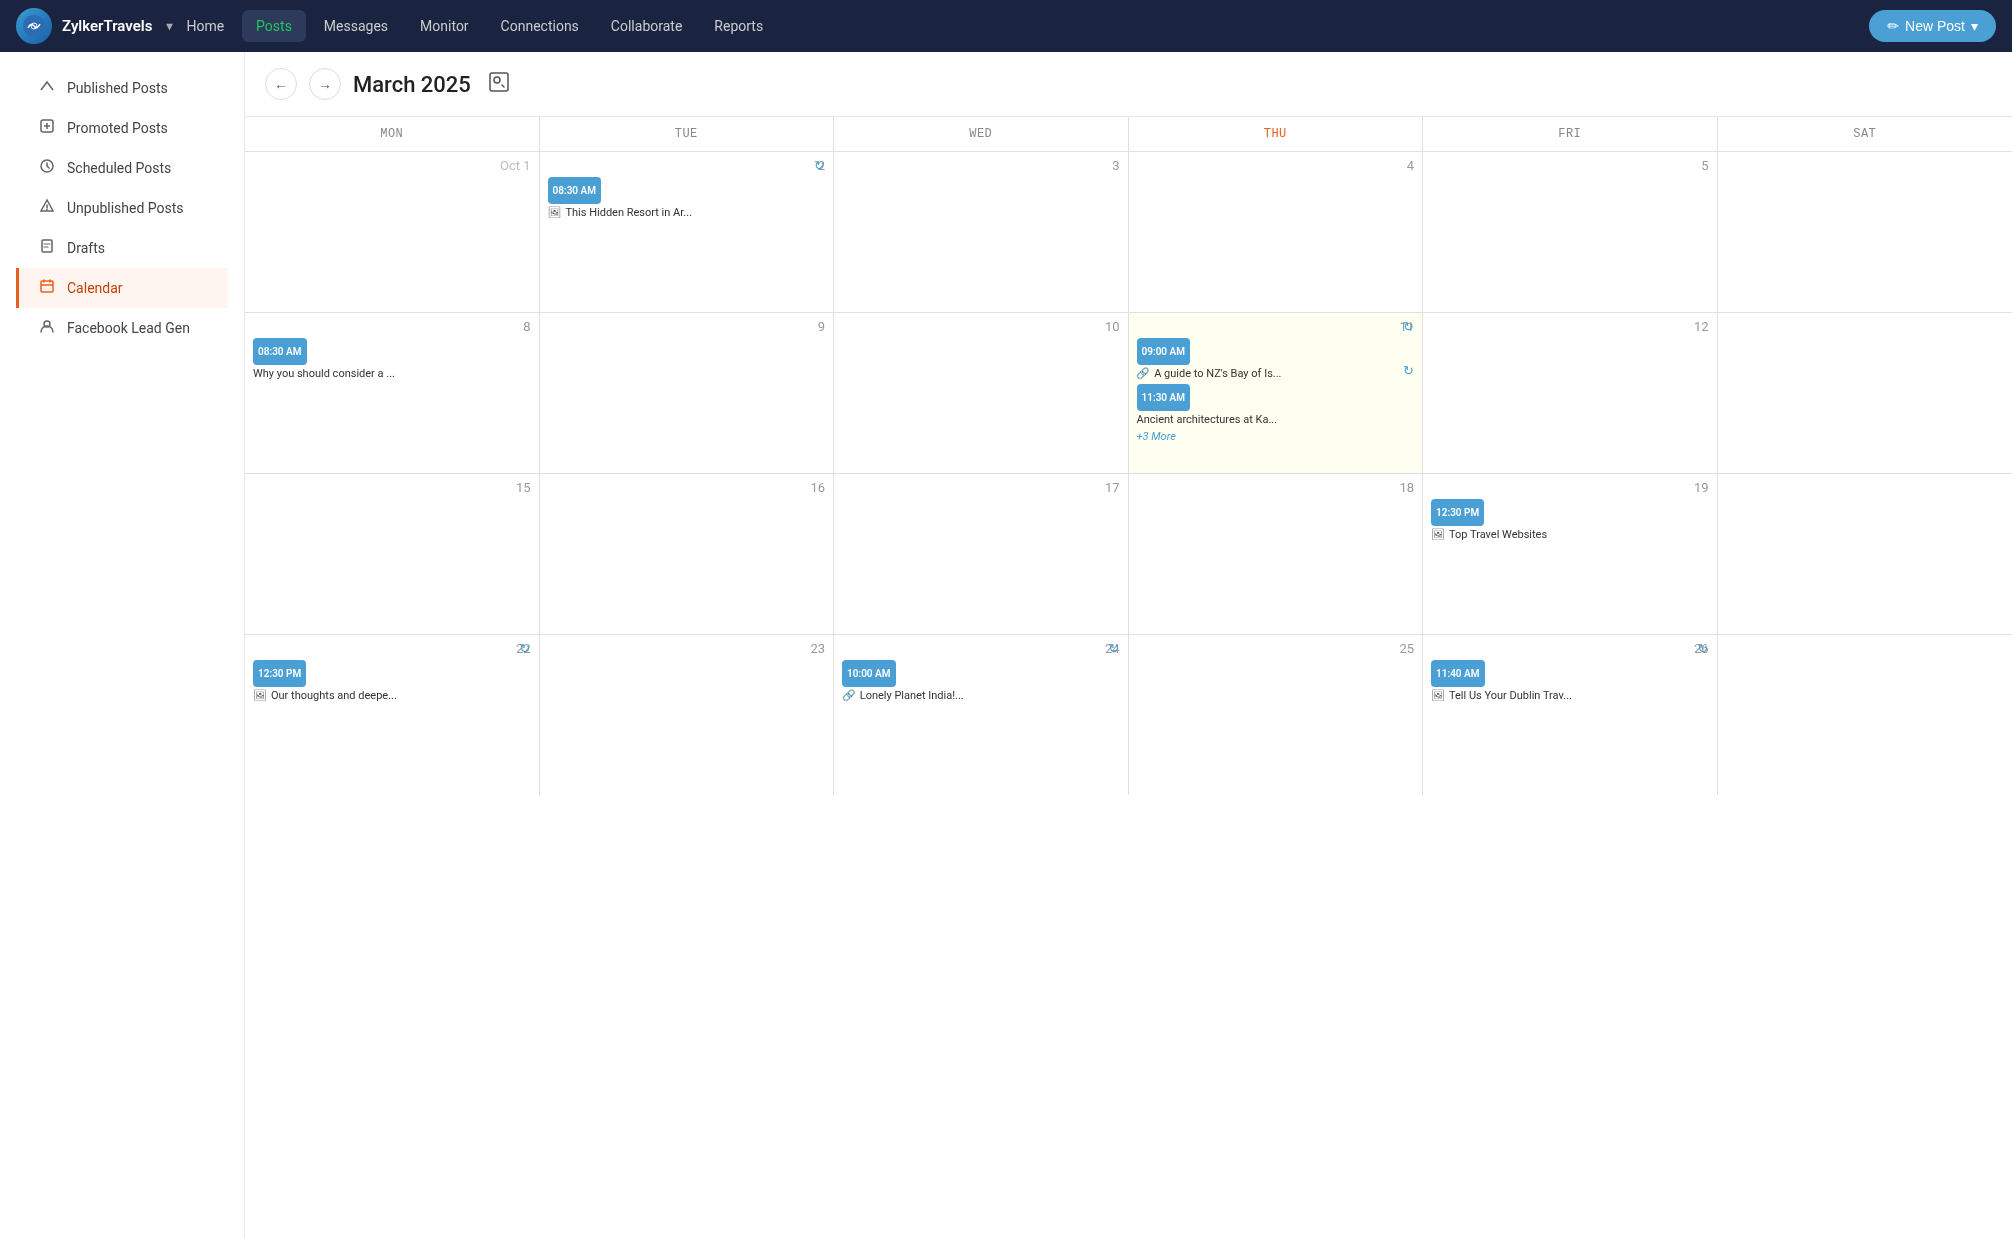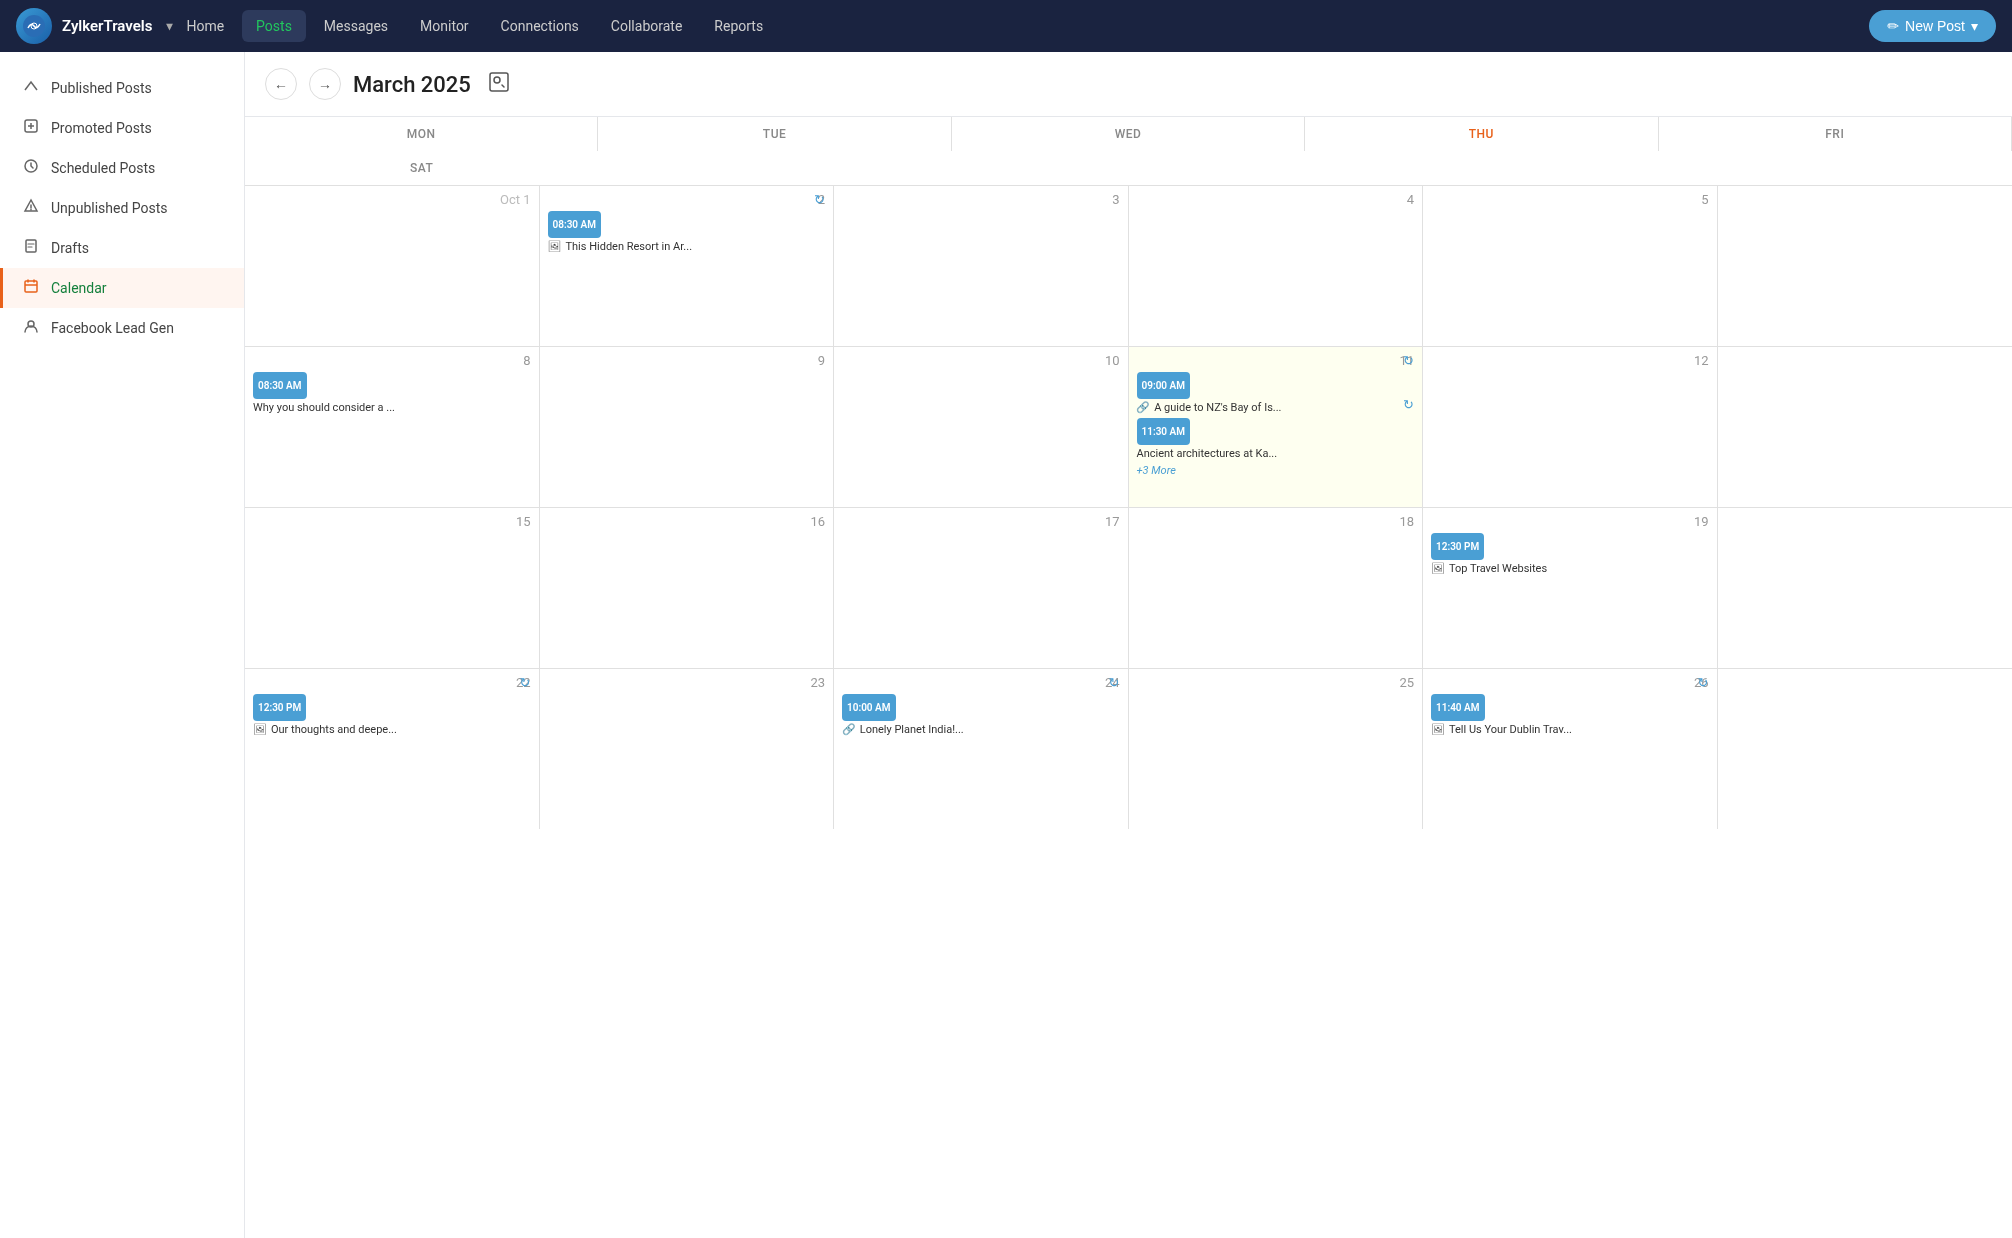--- a/index.html
+++ b/index.html
@@ -47,33 +47,33 @@
       display: flex;
       margin-top: 52px;
       height: calc(100vh - 52px);
     }
 
     
     .sidebar {
       width: 245px;
       background: white;
       border-right: 1px solid #e5e7eb;
-      padding: 16px 0;
+      padding: 16px 16px;
       flex-shrink: 0;
     }
     .sidebar-item {
       display: flex; align-items: center; gap: 12px;
       padding: 10px 20px;
       font-size: 14px; color: #444; cursor: pointer;
       border-left: 3px solid transparent;
     }
     .sidebar-item.active {
       background: #fff5f0;
       border-left: 3px solid #e8611a;
-      color: #15803d;
+      color: #c2410c;
     }
     .sidebar-icon { font-size: 16px; color: #666; }
     .sidebar-item.active .sidebar-icon { color: #e8611a; }
 
     
     .main-content {
       flex: 1;
       background: white;
       overflow-y: auto;
       display: flex;
@@ -96,22 +96,23 @@
     .cal-filter-icon { font-size: 20px; color: #555; cursor: pointer; margin-left: 4px; }
 
     
     .calendar {
       flex: 1;
       display: flex;
       flex-direction: column;
     }
     .cal-days-header {
       display: grid;
-      grid-template-columns: repeat(5, 1fr);
+      grid-template-columns: repeat(6, 1fr);
       border-bottom: 1px solid #e0e0e0;
+      font-family: Liberation Mono, monospace;
     }
     .cal-day-label {
       text-align: center; padding: 10px 0;
       font-size: 12px; font-weight: 500; color: #888;
       letter-spacing: 0.5px;
       border-right: 1px solid #e0e0e0;
     }
     .cal-day-label:last-child { border-right: none; }
     .cal-day-label.today { color: #e8611a; }
     .cal-week {

